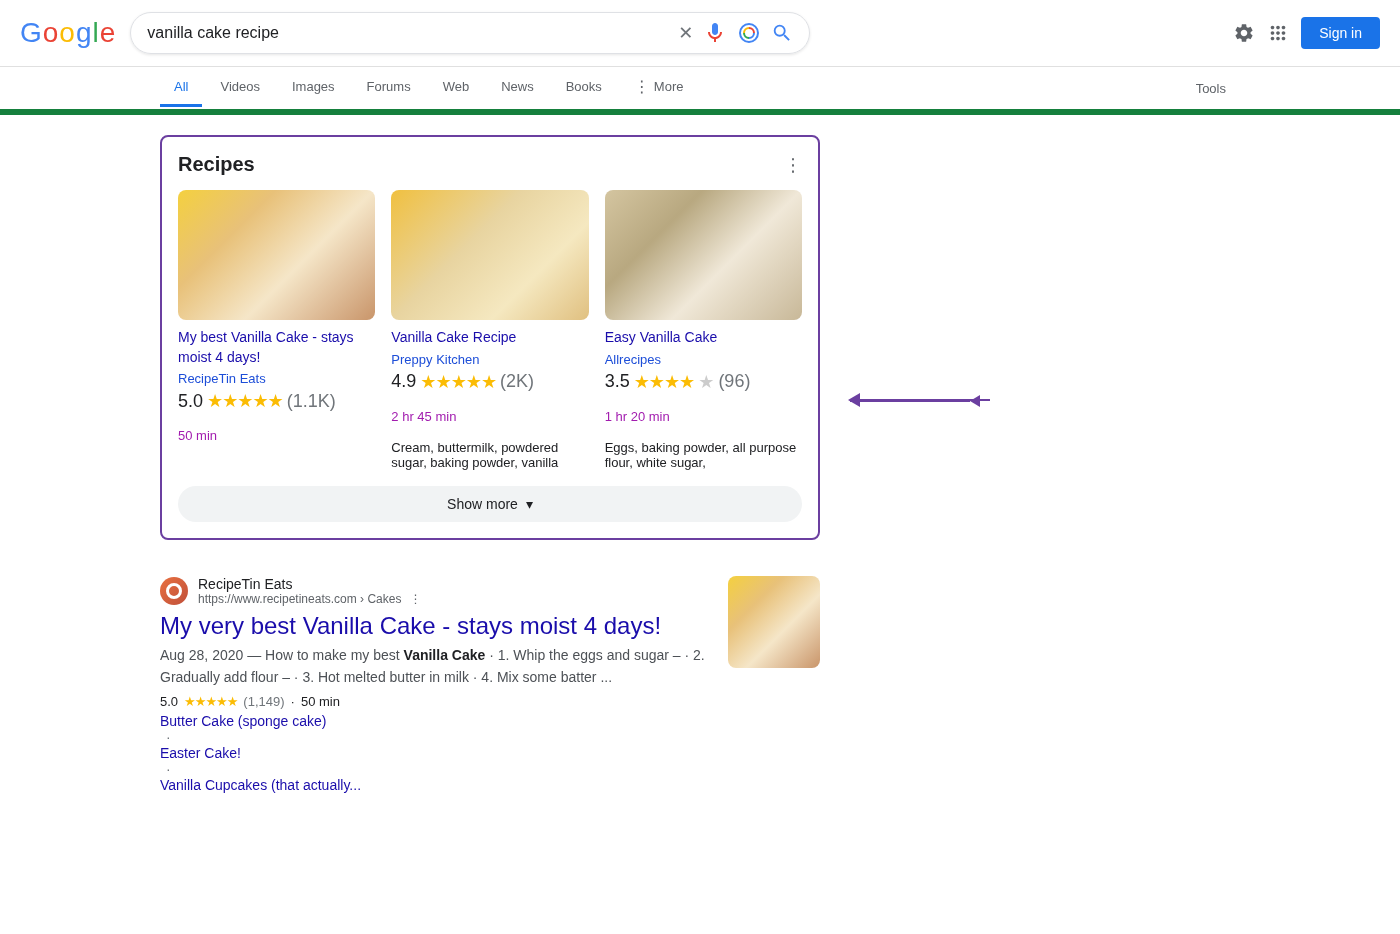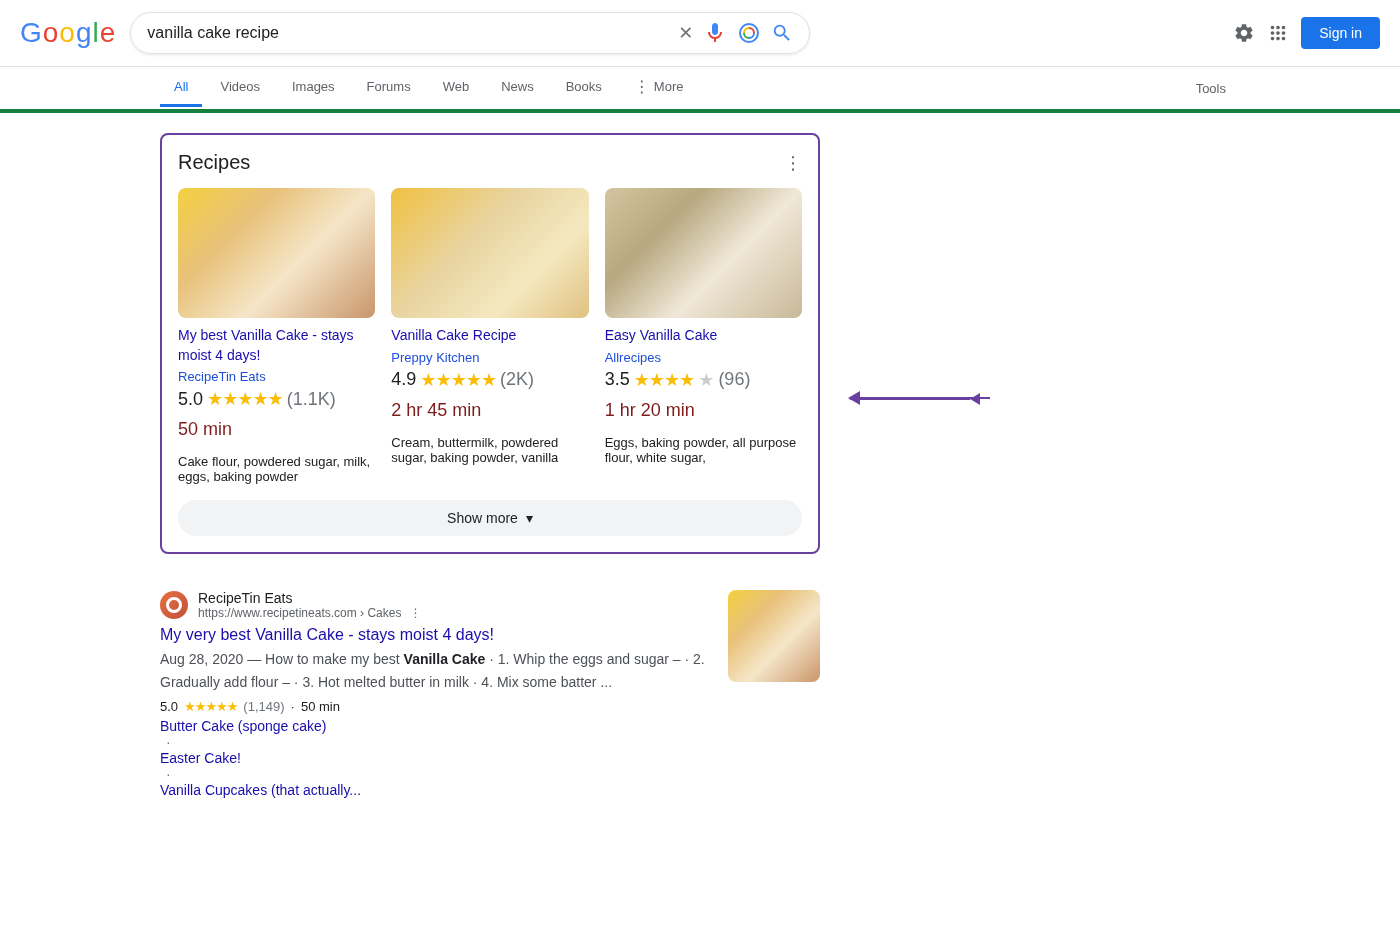--- a/index.html
+++ b/index.html
@@ -13,69 +13,69 @@
     .search-input { flex: 1; border: none; outline: none; font-size: 16px; color: #202124; }
     .search-icons { display: flex; align-items: center; gap: 10px; }
     .icon-btn { background: none; border: none; cursor: pointer; display: flex; align-items: center; }
     .clear-icon { color: #70757a; font-size: 18px; cursor: pointer; }
 
     .header-right { display: flex; align-items: center; gap: 12px; margin-left: auto; }
     .gear-icon { color: #5f6368; font-size: 20px; cursor: pointer; }
     .sign-in-btn { background: #1a73e8; color: #fff; border: none; border-radius: 4px; padding: 8px 18px; font-size: 14px; font-weight: 500; cursor: pointer; white-space: nowrap; }
 
     
-    .nav-tabs { display: flex; align-items: center; padding: 0 160px; border-bottom: 4px solid #15803d; gap: 4px; }
+    .nav-tabs { display: flex; align-items: center; padding: 0 160px; border-bottom: 6px solid #15803d; gap: 4px; }
     .nav-tab { padding: 10px 14px; font-size: 13px; color: #5f6368; cursor: pointer; border-bottom: 3px solid transparent; white-space: nowrap; text-decoration: none; }
     .nav-tab.active { color: #1a73e8; border-bottom: 3px solid #1a73e8; font-weight: 500; }
     .nav-more { display: flex; align-items: center; gap: 2px; }
     .nav-tools { margin-left: auto; padding: 10px 14px; font-size: 13px; color: #5f6368; cursor: pointer; }
 
     
     .main { display: flex; padding: 20px 160px; gap: 40px; }
     .results { flex: 1; max-width: 660px; }
 
     
     .recipes-card { border: 2px solid #6b3fa0; border-radius: 8px; padding: 16px; margin-bottom: 20px; }
     .recipes-header { display: flex; align-items: center; justify-content: space-between; margin-bottom: 14px; }
-    .recipes-title { font-size: 20px; font-weight: 400; color: #202124; }
+    .recipes-title { font-size: 20px; font-weight: 700; color: #202124; }
     .recipes-menu { color: #5f6368; cursor: pointer; font-size: 18px; }
 
     .recipes-grid { display: grid; grid-template-columns: repeat(3, 1fr); gap: 16px; margin-bottom: 16px; }
     .recipe-card { cursor: pointer; }
     .recipe-img { width: 100%; height: 130px; background: #ddd; border-radius: 8px; overflow: hidden; margin-bottom: 8px; }
     .recipe-img-placeholder { width: 100%; height: 100%; }
 
     
     .cake1 { background: linear-gradient(135deg, #f4d03f 0%, #e8c179 30%, #f5e6c8 60%, #c9956a 100%); }
     .cake2 { background: linear-gradient(135deg, #f0c040 0%, #e8d4a0 40%, #f5e8c0 70%, #e0c080 100%); }
     .cake3 { background: linear-gradient(135deg, #d4c5a0 0%, #b8a880 30%, #f0e8d8 60%, #c8b898 100%); }
 
     .recipe-link { color: #1a0dab; font-size: 14px; font-weight: 500; text-decoration: none; line-height: 1.4; }
     .recipe-source { color: #1d4ed8; font-size: 13px; margin: 4px 0; }
     .recipe-rating { display: flex; align-items: center; gap: 4px; font-size: 18px; margin: 3px 0; }
     .stars { color: #fbbc04; letter-spacing: -1px; }
     .star-empty { color: #ccc; }
     .rating-count { color: #70757a; }
-    .recipe-time { font-size: 18px; color: #7f1d1d; margin: 9px 0; }
+    .recipe-time { font-size: 13px; color: #a21caf; margin: 16px 0; }
     .recipe-ingredients { font-size: 13px; color: #202124; margin-top: 14px; }
 
     
     .show-more-btn { display: flex; align-items: center; justify-content: center; gap: 8px; width: 100%; padding: 10px; background: #f1f3f4; border: none; border-radius: 24px; font-size: 14px; color: #202124; cursor: pointer; }
 
     
     .organic-result { padding: 16px 0; }
     .result-source { display: flex; align-items: center; gap: 10px; margin-bottom: 4px; }
     .result-favicon { width: 28px; height: 28px; border-radius: 50%; background: linear-gradient(135deg, #e87040 0%, #c0503a 100%); display: flex; align-items: center; justify-content: center; }
     .favicon-inner { width: 16px; height: 16px; border-radius: 50%; border: 3px solid #fff; }
     .result-domain-info { display: flex; flex-direction: column; }
     .result-domain { font-size: 14px; color: #202124; font-weight: 500; }
     .result-url { font-size: 12px; color: #5f6368; display: flex; align-items: center; gap: 4px; }
     .result-menu { color: #5f6368; cursor: pointer; margin-left: 4px; }
 
-    .result-title { font-size: 16px; color: #1a0dab; font-weight: 400; margin: 6px 0 4px; cursor: pointer; text-decoration: none; display: block; }
+    .result-title { font-size: 24px; color: #1a0dab; font-weight: 400; margin: 6px 0 4px; cursor: pointer; text-decoration: none; display: block; }
     .result-snippet { font-size: 14px; color: #4d5156; line-height: 1.6; margin-bottom: 6px; }
     .result-snippet b { color: #202124; font-weight: 700; }
     .result-meta { display: flex; align-items: center; gap: 6px; font-size: 13px; margin: 4px 0; }
     .result-links { display: flex; gap: 0; flex-wrap: wrap; flex-direction: column; }
     .result-link { font-size: 14px; color: #1a0dab; text-decoration: none; }
     .result-link-sep { color: #70757a; margin: 0 6px; }
 
     .result-thumbnail { width: 92px; height: 92px; border-radius: 8px; background: linear-gradient(135deg, #f4d03f 0%, #e8c179 30%, #f5e6c8 60%, #c9956a 100%); flex-shrink: 0; }
 
     .result-row { display: flex; gap: 16px; align-items: flex-start; }
@@ -169,21 +169,20 @@
             <div class="recipe-img-placeholder cake1"></div>
           </div>
           <a class="recipe-link" href="#">My best Vanilla Cake - stays moist 4 days!</a>
           <div class="recipe-source">RecipeTin Eats</div>
           <div class="recipe-rating">
             <span>5.0</span>
             <span class="stars">★★★★★</span>
             <span class="rating-count">(1.1K)</span>
           </div>
           <div class="recipe-time">50 min</div>
-          <div class="recipe-ingredients">Cake flour, powdered sugar, milk, eggs, baking powder</div>
         </div>
 
         <div class="recipe-card">
           <div class="recipe-img">
             <div class="recipe-img-placeholder cake2"></div>
           </div>
           <a class="recipe-link" href="#">Vanilla Cake Recipe</a>
           <div class="recipe-source">Preppy Kitchen</div>
           <div class="recipe-rating">
             <span>4.9</span>

